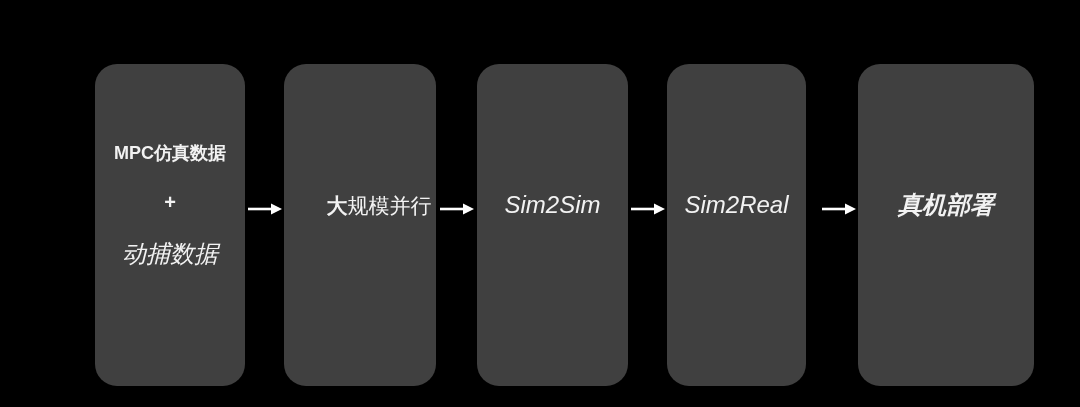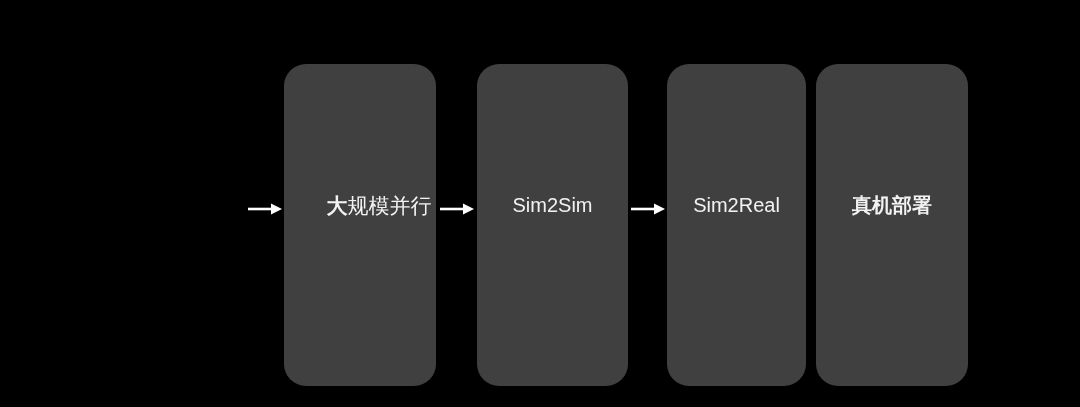--- a/index.html
+++ b/index.html
@@ -22,56 +22,63 @@
     background: var(--nodeFill, #404040);
     border-radius: 22px;
     display: flex;
     align-items: center;
     justify-content: center;
   }
   .node1 { left: 95px;  width: 150px; }
   .node2 { left: 284px; width: 152px; }
   .node3 { left: 477px; width: 151px; }
   .node4 { left: 667px; width: 139px; }
-  .node5 { left: 816px; width: 152px; align-items: center; }
+  .node5 { left: 858px; width: 176px; align-items: center; }
   .content {
     position: relative;
     top: -20px;
     display: flex;
     flex-direction: column;
     align-items: center;
     text-align: center;
     color: var(--text, #f2f2f2);
     line-height: 1;
   }
   .c1 { gap: 30px; }
   .c2 { gap: 26px; margin-left: 38px; }
   .ln { white-space: nowrap; }
   .bold { font-weight: bold; }
   .sz18 { font-size: 18px; }
   .sz20 { font-size: 20px; }
   .sz21 { font-size: 21px; }
-  .sz22 { font-size: 20px; }
+  .sz22 { font-size: 24px; font-style: italic; }
   .arrow {
     position: absolute;
     top: 203px;
     width: 34px;
     height: 12px;
     color: var(--arrow, #ffffff);
   }
   .a1 { left: 248px; }
   .a2 { left: 440px; }
   .a3 { left: 631px; }
   .a4 { left: 822px; }
 </style>
 </head>
 <body>
 
 <div class="canvas">
 
+  <div class="node node1">
+    <div class="content c1">
+      <div class="ln bold sz18">MPC仿真数据</div>
+      <div class="ln bold sz20">+</div>
+      <div class="ln sz22">动捕数据</div>
+    </div>
+  </div>
 
   <svg class="arrow a1" viewBox="0 0 34 12" aria-hidden="true">
     <path d="M0 6 H25" stroke="currentColor" stroke-width="2.6" fill="none"></path>
     <path d="M23 0.5 L34 6 L23 11.5 Z" fill="currentColor"></path>
   </svg>
 
   <div class="node node2">
     <div class="content c2">
       <div class="ln sz21"><span class="bold">大</span><span>规模并行</span></div>
     </div>

